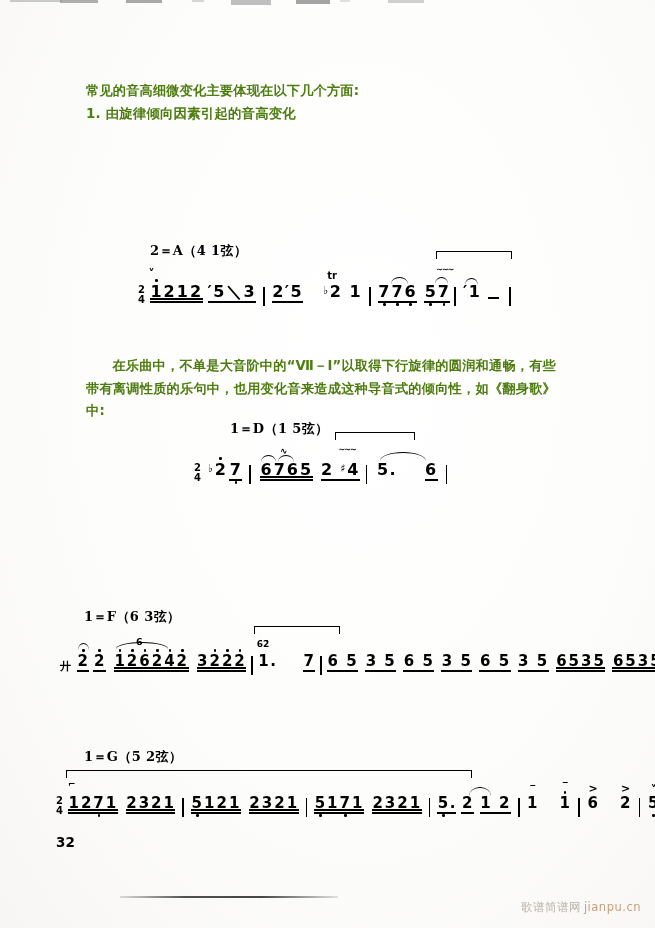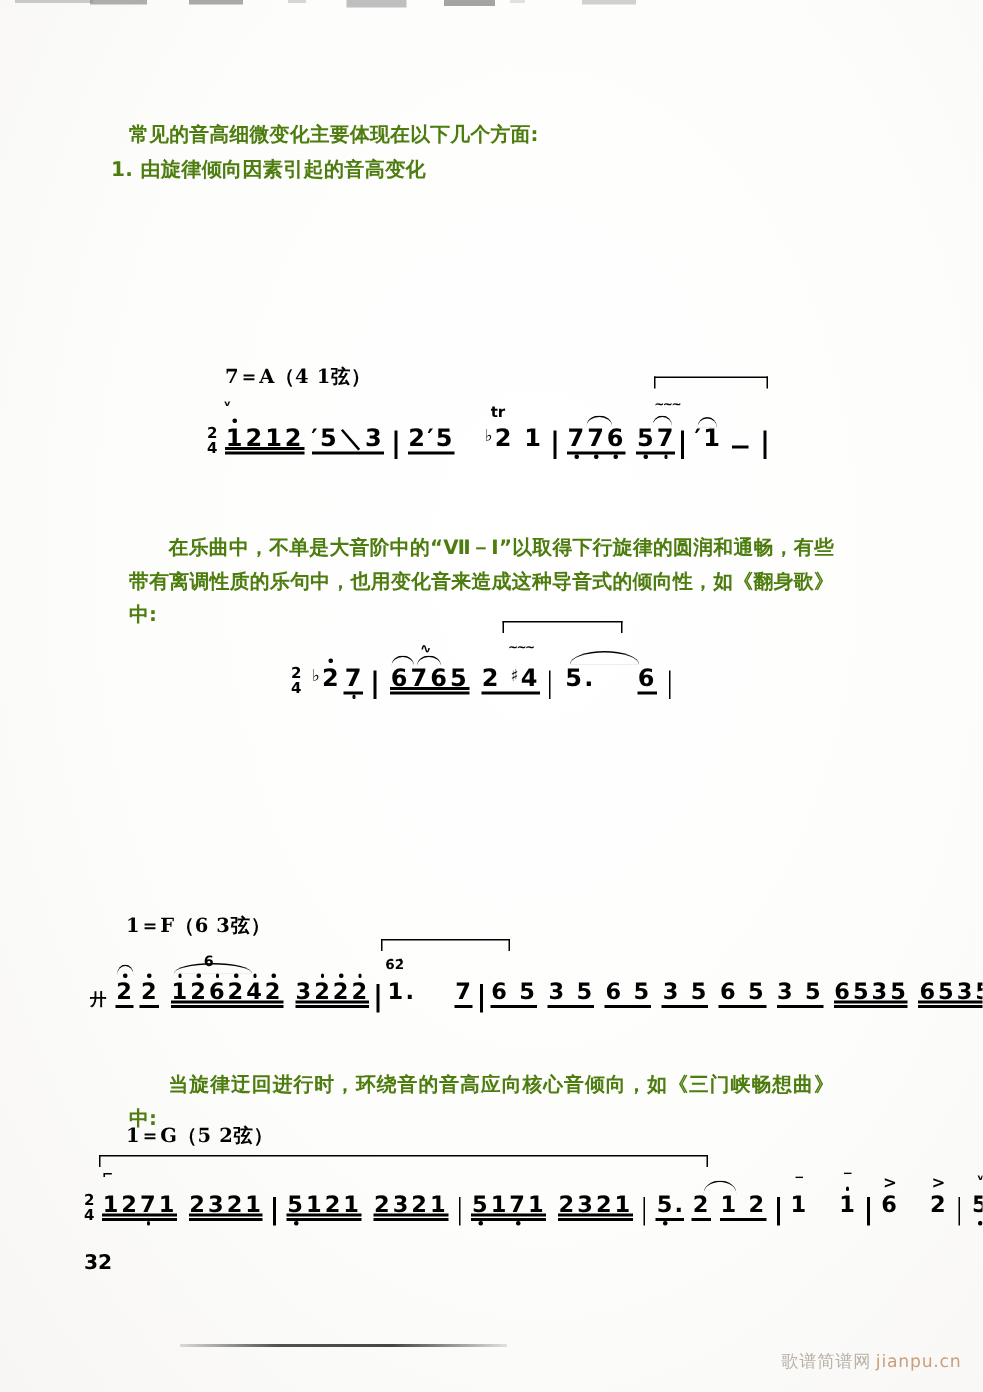--- a/index.html
+++ b/index.html
@@ -230,30 +230,29 @@
     <i style="left:126px; width:36px;  height:3px; opacity:.75;"></i>
     <i style="left:192px; width:12px;  opacity:.35;"></i>
     <i style="left:231px; width:40px;  height:5px; opacity:.55;"></i>
     <i style="left:296px; width:34px;  height:4px; opacity:.8;"></i>
     <i style="left:340px; width:10px;  opacity:.25;"></i>
     <i style="left:388px; width:36px;  height:3px; opacity:.4;"></i>
   </div>
 
   <div class="para" style="left:86px; top:80px; width:470px;">常见的音高细微变化主要体现在以下几个方面:</div>
 
-  <div class="para heading" style="left:74px; top:103px; width:470px;">1. 由旋律倾向因素引起的音高变化</div>
+  <div class="para heading" style="left:86px; top:103px; width:470px;">1. 由旋律倾向因素引起的音高变化</div>
 
 
   <div class="para indent" style="left:86px; top:355px; width:470px;">在乐曲中，不单是大音阶中的“Ⅶ－Ⅰ”以取得下行旋律的圆润和通畅，有些带有离调性质的乐句中，也用变化音来造成这种导音式的倾向性，如《翻身歌》中:</div>
 
 
-  <div class="para indent" style="left:86px; top:713px; width:470px;">当旋律迂回进行时，环绕音的音高应向核心音倾向，如《三门峡畅想曲》中:</div>
 
   <div class="score" style="left:150px; top:242px;">
-    <div class="keysig">7＝A（4  1弦）</div>
+    <div class="keysig">2＝A（4  1弦）</div>
 
     <div class="staffline" style="margin-top:24px; margin-left:-12px;">
       <span class="timesig">
         <span>2</span>
           <span>4</span>
       </span>
 
       <span class="grp beam2" style="margin-right:3px;">
         <span class="upbow" style="left:-1px; top:-17px;">ᵛ</span>
         <span class="digits"><span class="note up">1</span><span class="note">2</span><span class="note">1</span><span class="note">2</span></span>
@@ -294,20 +293,21 @@
         <span class="arc" style="left:2px; width:13px; top:-6px;"></span>
         <span class="digits">′<span class="note">1</span></span>
       </span>
 
       <span class="dash"></span>
       <span class="bar"></span>
     </div>
   </div>
 
   <div class="score" style="left:230px; top:420px;">
+    <div class="keysig">1＝D（1  5弦）</div>
 
     <div class="staffline" style="margin-top:24px; margin-left:-36px;">
       <span class="timesig">
         <span>2</span>
           <span>4</span>
       </span>
 
       <span class="grp" style="margin-left:4px;">
         <span class="digits"><span class="flat">♭</span><span class="note up">2</span></span>
       </span>

